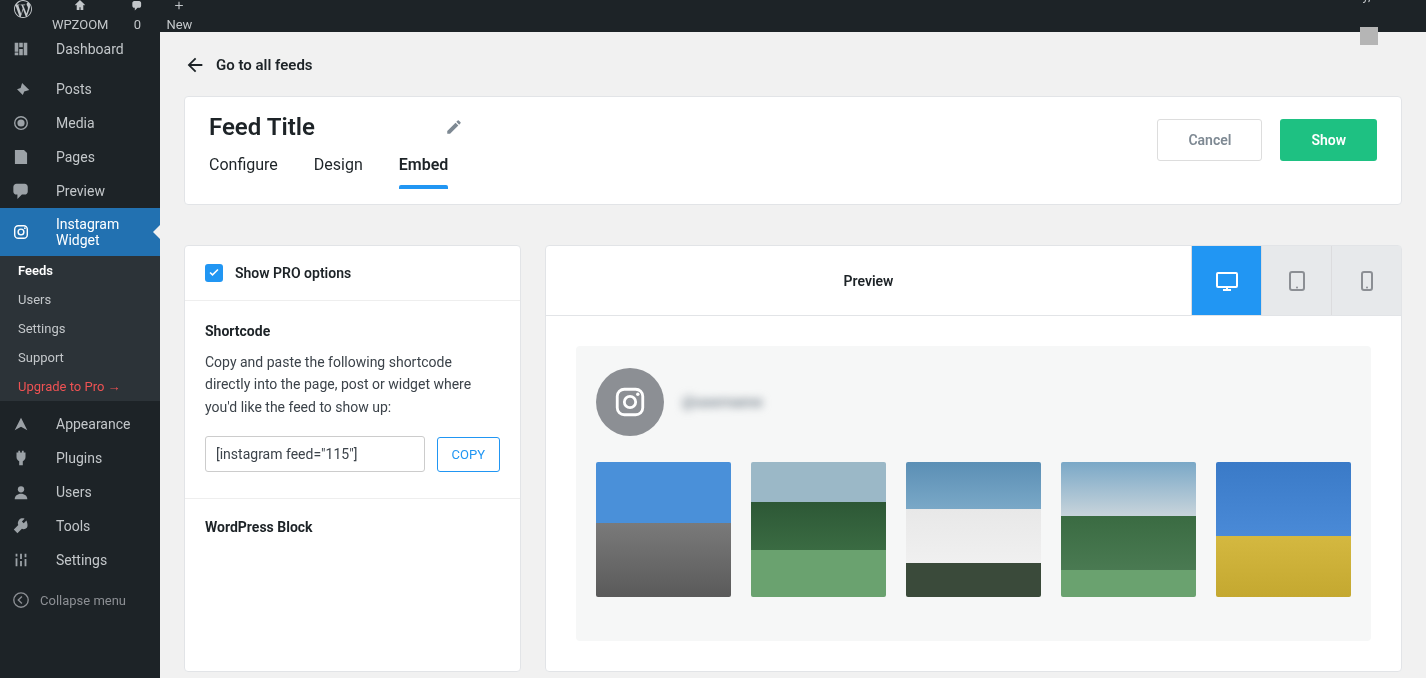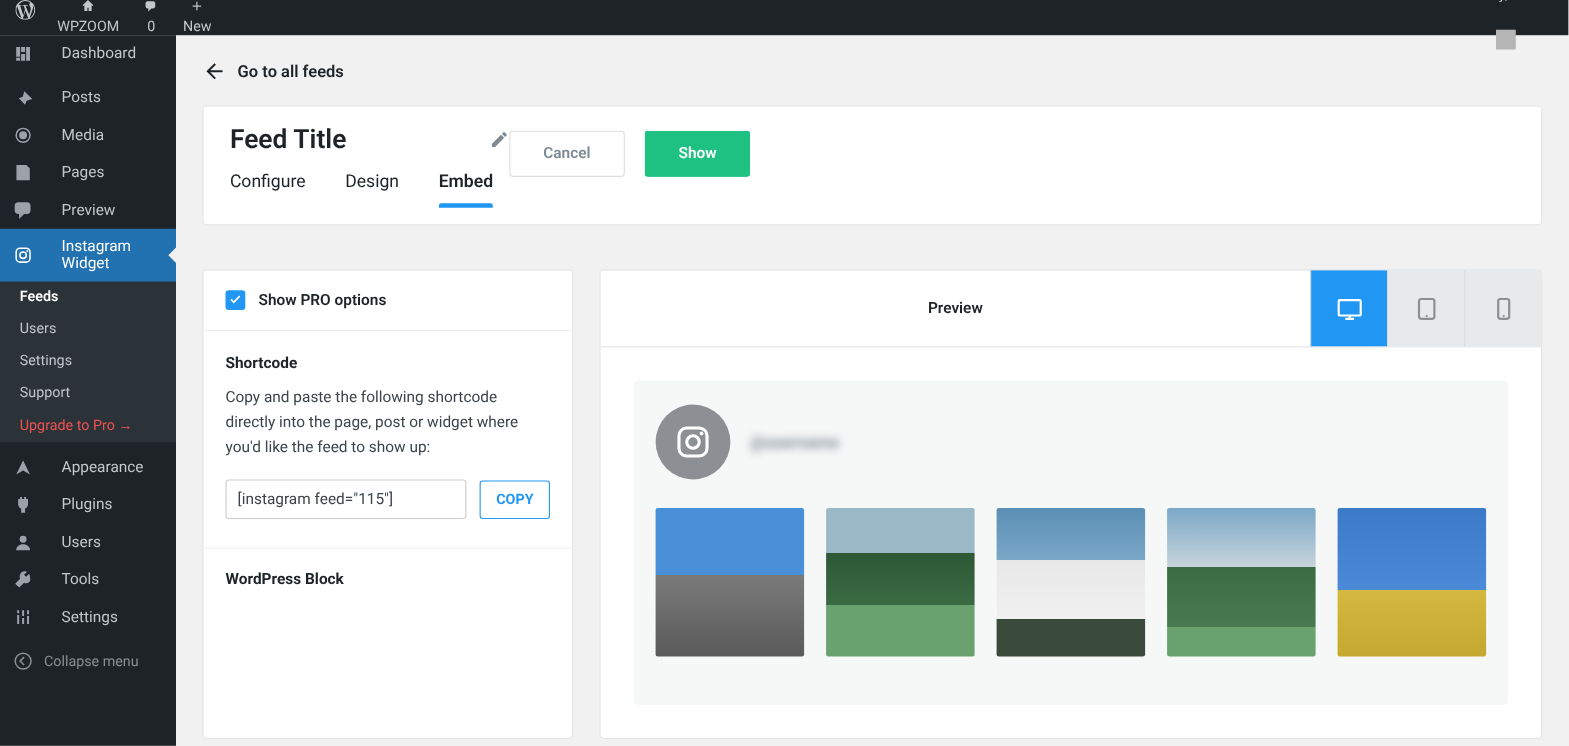--- a/index.html
+++ b/index.html
@@ -26,21 +26,21 @@
 .submenu .sub-item.upgrade { color: #ee5253; }
 .menu-sep { height: 6px; }
 .collapse-item { display: flex; align-items: center; gap: 10px; padding: 8px 12px; cursor: pointer; color: #8c8f94; font-size: 13px; }
 .collapse-item svg { width: 18px; height: 18px; fill: #8c8f94; }
 
 
 .main { position: absolute; top: 32px; left: 160px; right: 0; bottom: 0; overflow: auto; padding: 0 24px 24px; }
 .back-link { display: flex; align-items: center; gap: 10px; padding: 22px 0 20px; font-size: 15px; font-weight: 600; color: #1d2327; cursor: pointer; }
 .back-link svg { width: 22px; height: 22px; fill: #1d2327; }
 
-.card-header { background: #fff; border: 1px solid #e2e4e7; border-radius: 4px; padding: 16px 24px 16px; display: flex; }
+.card-header { background: #fff; border: 1px solid #e2e4e7; border-radius: 4px; padding: 16px 24px 16px; display: flex; justify-content: space-between; }
 .header-left { }
 .feed-title-row { display: flex; align-items: center; gap: 130px; }
 .feed-title-row h1 { font-size: 24px; font-weight: 600; color: #1d2327; }
 .feed-title-row svg { width: 18px; height: 18px; fill: #7e8993; cursor: pointer; }
 .tabs { display: flex; gap: 36px; margin-top: 14px; }
 .tab { padding-bottom: 14px; font-size: 16px; color: #1d2327; cursor: pointer; position: relative; }
 .tab.active { font-weight: 600; }
 .tab.active::after { content: ""; position: absolute; left: 0; right: 0; bottom: -1px; height: 4px; background: #2196f3; border-radius: 2px 2px 0 0; }
 .header-buttons { display: flex; gap: 18px; align-items: flex-start; padding-top: 6px; }
 .btn { padding: 12px 30px; border-radius: 3px; font-size: 14px; font-weight: 600; cursor: pointer; border: 1px solid transparent; }
@@ -53,21 +53,21 @@
 .options-top { display: flex; align-items: center; gap: 12px; padding: 18px 20px; border-bottom: 1px solid #eee; }
 .checkbox { width: 18px; height: 18px; border-radius: 3px; background: #2196f3; display: flex; align-items: center; justify-content: center; cursor: pointer; }
 .checkbox svg { width: 12px; height: 12px; fill: #fff; }
 .options-top span { font-size: 14px; font-weight: 600; color: #1d2327; }
 .options-body { padding: 22px 20px; }
 .options-body h2 { font-size: 18px; font-weight: 600; color: #1d2327; margin-bottom: 22px; }
 .sub-heading { font-size: 14px; font-weight: 700; color: #1d2327; margin-bottom: 12px; }
 .desc { font-size: 14px; color: #3c434a; line-height: 1.6; margin-bottom: 18px; }
 .shortcode-row { display: flex; gap: 12px; align-items: center; margin-bottom: 26px; }
 .shortcode-input { flex: 1; padding: 9px 10px; border: 1px solid #ccc; border-radius: 3px; font-size: 14px; color: #3c434a; background: #fff; }
-.copy-btn { padding: 9px 14px; border: 1px solid #2196f3; color: #2196f3; background: #fff; border-radius: 3px; font-size: 13px; font-weight: 700; cursor: pointer; }
+.copy-btn { padding: 9px 14px; border: 1px solid #2196f3; color: #2196f3; background: #fff; border-radius: 3px; font-size: 13px; font-weight: 400; cursor: pointer; }
 .divider { height: 1px; background: #eee; margin: 0 -20px 20px; }
 
 .preview-panel { flex: 1; background: #fff; border: 1px solid #e2e4e7; border-radius: 4px; }
 .preview-top { display: flex; border-bottom: 1px solid #e2e4e7; height: 70px; }
 .preview-title { flex: 1; display: flex; align-items: center; justify-content: center; font-size: 14px; font-weight: 600; color: #1d2327; }
 .device-btn { width: 70px; display: flex; align-items: center; justify-content: center; background: #e7e9eb; border-left: 1px solid #dcdcde; cursor: pointer; }
 .device-btn.active { background: #2196f3; }
 .device-btn svg { width: 24px; height: 24px; fill: #8c8f94; }
 .device-btn.active svg { fill: #fff; }
 

